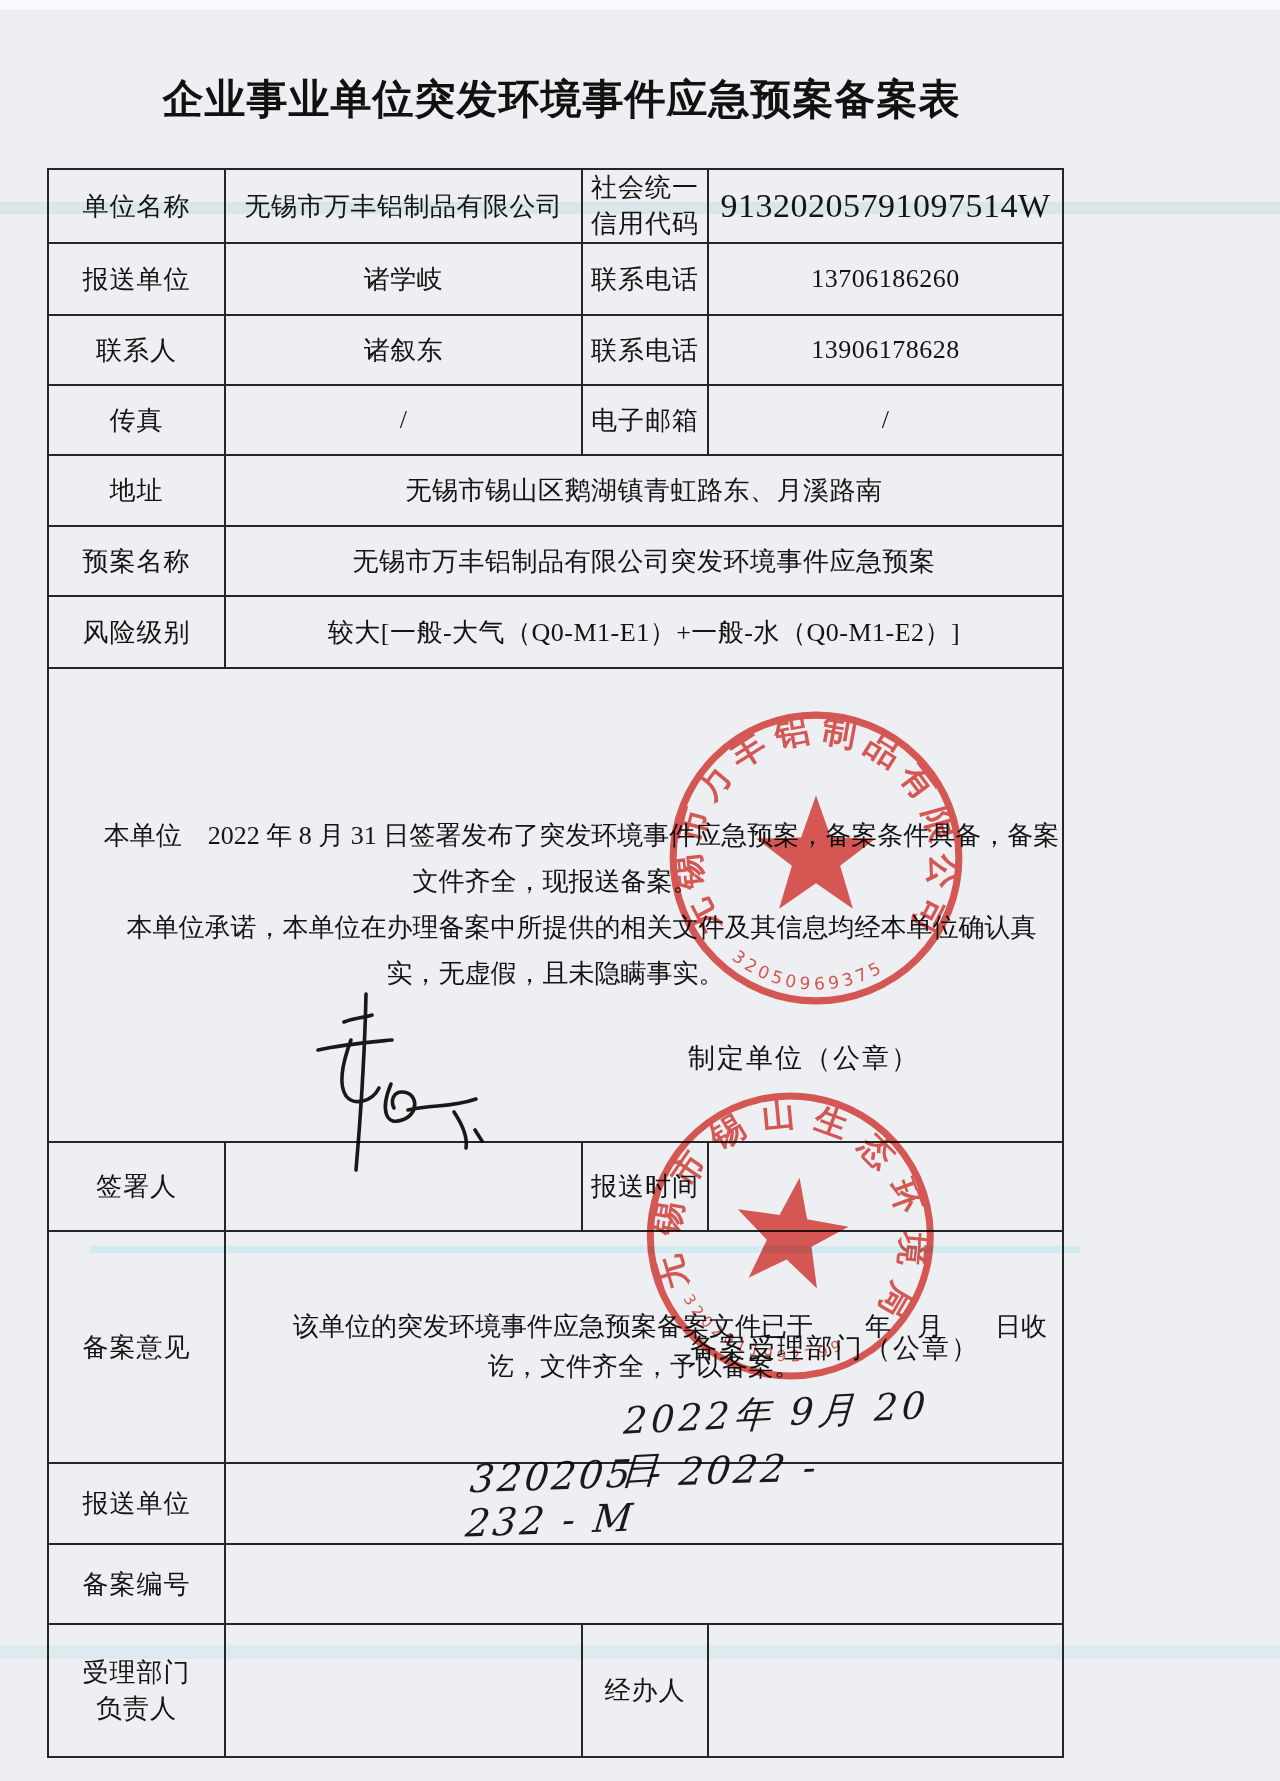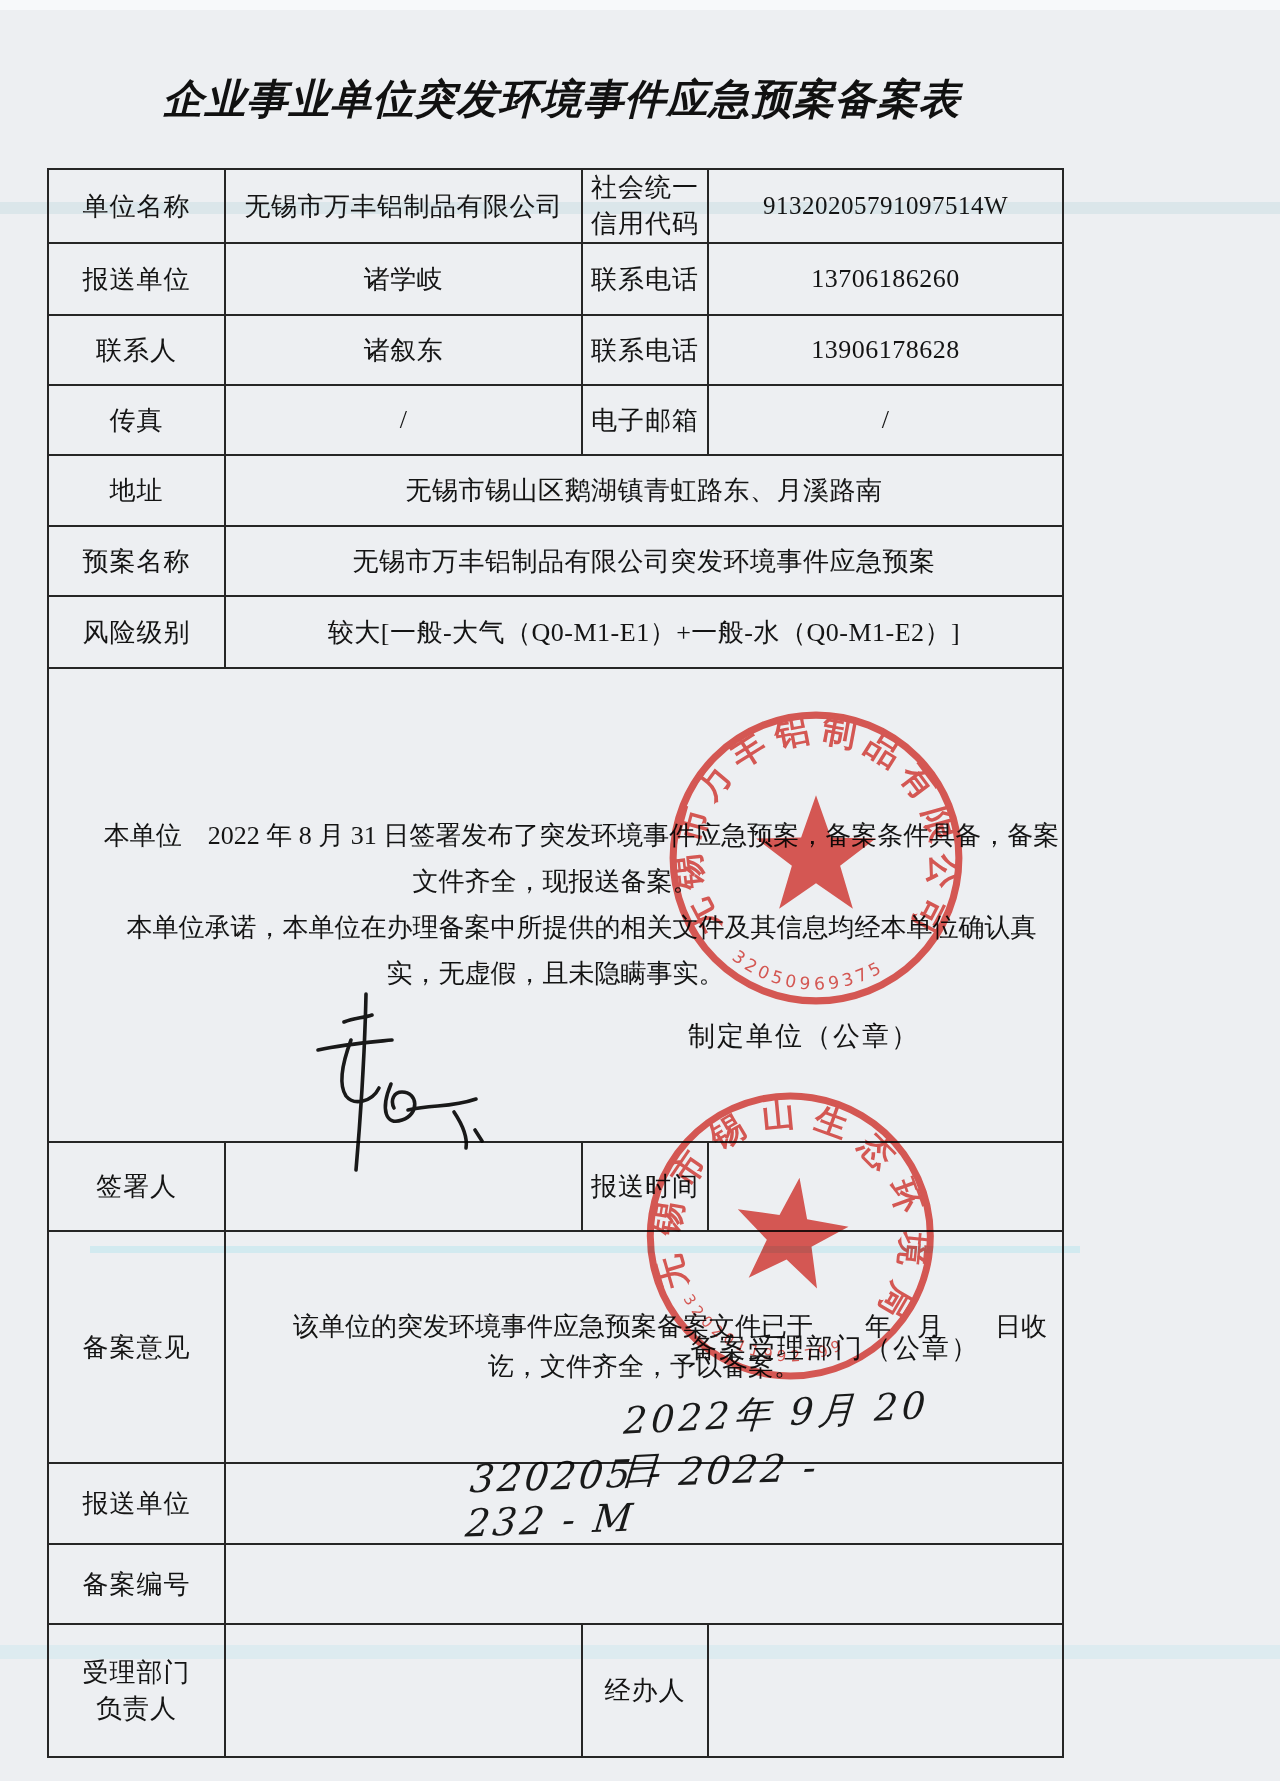--- a/index.html
+++ b/index.html
@@ -16,21 +16,21 @@
   .scanline{position:absolute;left:0;width:100%;pointer-events:none;}
   .sl1{top:0;height:10px;background:#f7f9fa;}
   .sl2{top:202px;height:12px;background:rgba(185,214,222,.35);}
   .sl3{top:1246px;height:7px;background:rgba(150,222,235,.30);left:90px;width:990px;}
   .sl4{top:1645px;height:14px;background:rgba(180,226,236,.28);}
 
   .doc-title{
     position:absolute;left:58px;top:72px;width:1007px;
     text-align:center;font-size:41px;font-weight:bold;
     font-family:"Liberation Sans","DejaVu Sans",sans-serif;
-    letter-spacing:1px;color:#111;font-style:italic;
+    letter-spacing:1px;color:#111;
   }
 
   table.form{
     position:absolute;left:47px;top:168px;
     width:1007px;height:1560px;
     border-collapse:collapse;table-layout:fixed;
   }
   table.form td{
     border:2.5px solid #262626;
     padding:0;vertical-align:middle;text-align:center;
@@ -50,21 +50,21 @@
     text-align:left;vertical-align:top;
     padding:10px 26px 0 26px;
     font-size:27px;line-height:40px;
   }
   td.opinion p{margin:0;text-indent:2em;}
 
   .seal-caption{
     position:absolute;font-size:27px;letter-spacing:2px;color:#141414;
     z-index:3;
   }
-  .cap1{left:688px;top:1018px;}
+  .cap1{left:688px;top:1040px;}
   .cap2{left:690px;top:1330px;}
 
   .stamp{position:absolute;z-index:5;mix-blend-mode:multiply;opacity:.9;pointer-events:none;}
   .stamp1{left:664px;top:706px;}
   .stamp2{left:640px;top:1086px;transform:rotate(9deg);}
 
   .ink{position:absolute;z-index:6;mix-blend-mode:multiply;color:#1b1b1b;pointer-events:none;}
   .hw-date{
     left:622px;top:1388px;width:340px;
     font-size:37px;font-style:italic;letter-spacing:4px;
@@ -90,21 +90,21 @@
   <div class="scanline sl4"></div>
 
   <div class="doc-title">企业事业单位突发环境事件应急预案备案表</div>
 
   <table class="form">
     <tbody>
         <tr>
       <td class="c1 lbl" style="height:70px">单位名称</td>
       <td class="c2 val">无锡市万丰铝制品有限公司</td>
       <td class="c3 lbl"><span class="wrap4">社会统一信用代码</span></td>
-      <td class="c4 val" style="font-size:25px">91320205791097514W</td>
+      <td class="c4 val" style="font-size:34px">91320205791097514W</td>
     </tr>
     <tr>
       <td class="lbl" style="height:70px">报送单位</td>
       <td class="val">诸学岐</td>
       <td class="lbl">联系电话</td>
       <td class="val">13706186260</td>
     </tr>
     <tr>
       <td class="lbl" style="height:68px">联系人</td>
       <td class="val">诸叙东</td>

